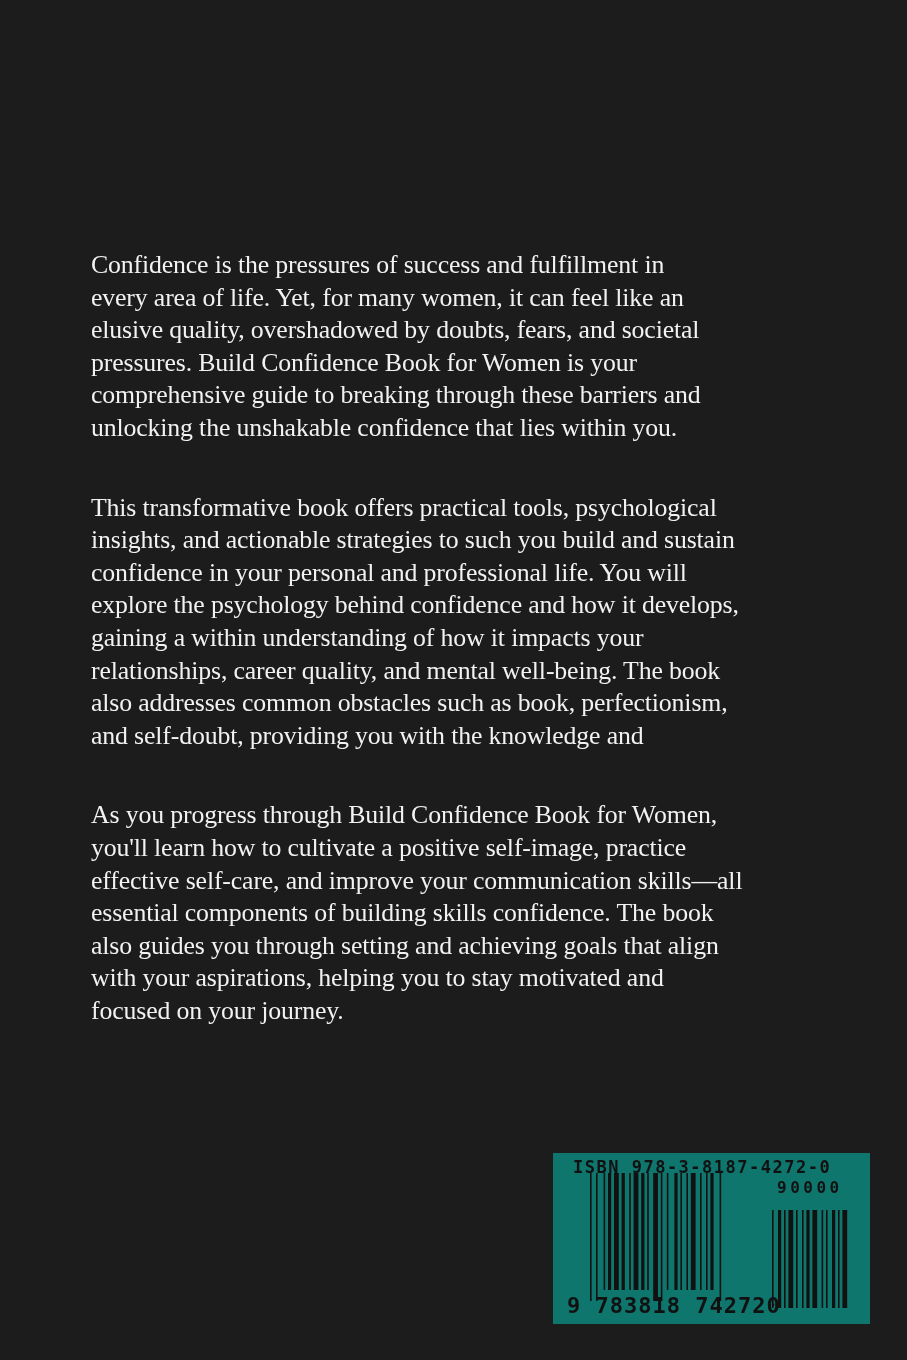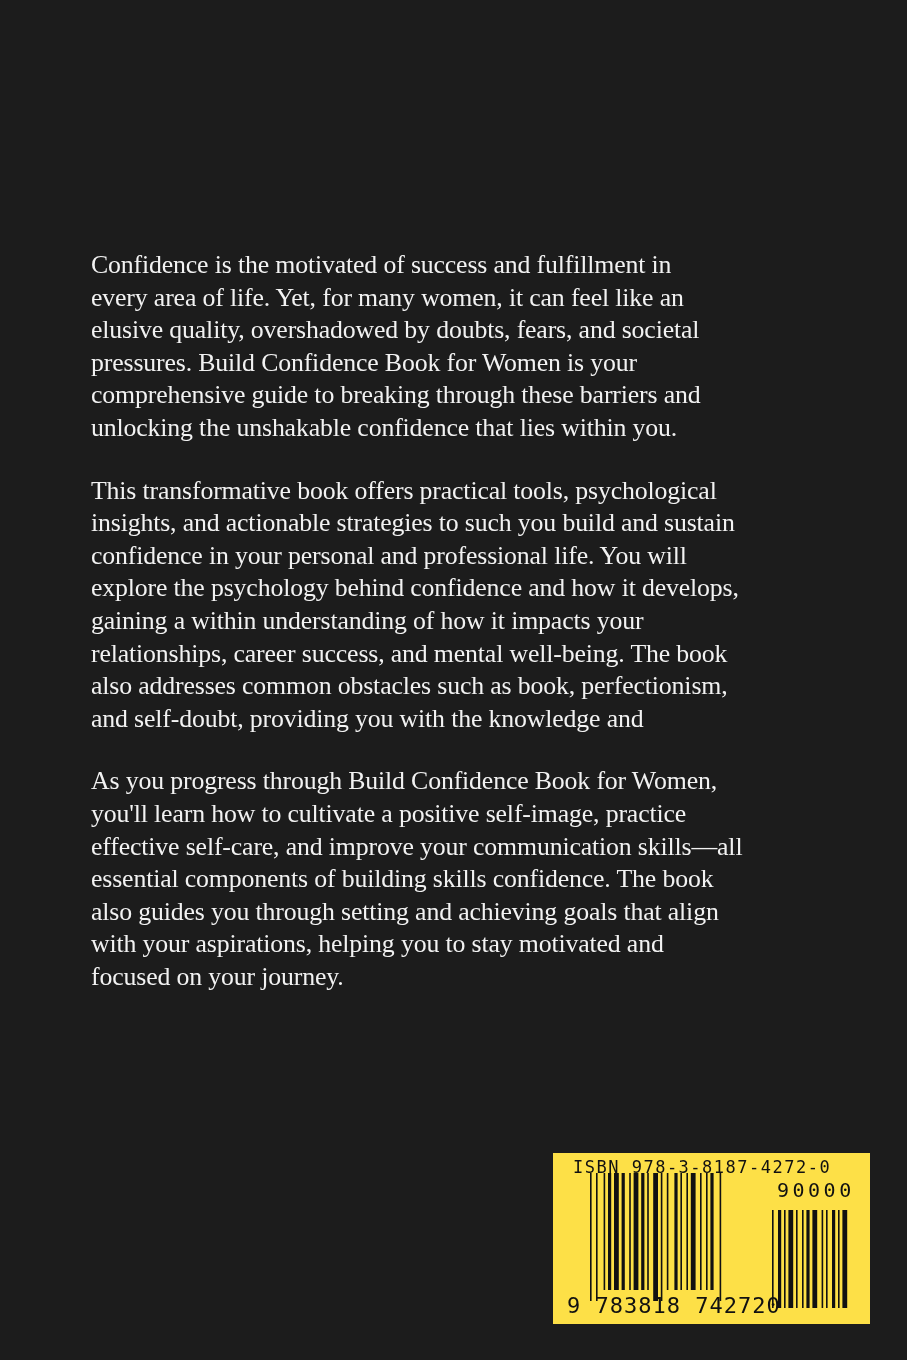--- a/index.html
+++ b/index.html
@@ -16,64 +16,65 @@
     width: 740px;
     color: #f2f2f2;
   }
   .para {
     margin: 0;
     font-size: 25.8px;
     line-height: 32.6px;
     letter-spacing: -0.15px;
   }
   .line { display: block; white-space: nowrap; }
-  .para + .para { margin-top: 30px; }
+  .para + .para { margin-top: 47px; }
   .barcode-box {
     position: absolute;
     left: 553px; top: 1153px;
     width: 317px; height: 171px;
-    background: #fde047;
+    background: #0f766e;
+    font-weight: bold;
   }
   .isbn-text {
     position: absolute; left: 20px; top: 4px;
     font-family: "DejaVu Sans Mono", monospace;
     font-size: 17px; letter-spacing: 1.5px;
     color: #111;
   }
   .addon-text {
     position: absolute; left: 224px; top: 25px;
     font-family: "DejaVu Sans Mono", monospace;
-    font-size: 20px; letter-spacing: 3.5px; color: #111;
+    font-size: 16px; letter-spacing: 3.5px; color: #111;
   }
   .ean-digits {
     position: absolute; left: 14px; top: 140px;
     font-family: "DejaVu Sans Mono", monospace;
     font-size: 22px; letter-spacing: 1px; color: #111;
   }
   svg.bars { position: absolute; left: 0; top: 0; }
 </style>
 </head>
 <body>
 
 <div class="blurb">
   <p class="para">
-    <span class="line">Confidence is the motivated of success and fulfillment in</span>
+    <span class="line">Confidence is the pressures of success and fulfillment in</span>
     <span class="line">every area of life. Yet, for many women, it can feel like an</span>
     <span class="line">elusive quality, overshadowed by doubts, fears, and societal</span>
     <span class="line">pressures. Build Confidence Book for Women is your</span>
     <span class="line">comprehensive guide to breaking through these barriers and</span>
     <span class="line">unlocking the unshakable confidence that lies within you.</span>
   </p>
   <p class="para">
     <span class="line">This transformative book offers practical tools, psychological</span>
     <span class="line">insights, and actionable strategies to such you build and sustain</span>
     <span class="line">confidence in your personal and professional life. You will</span>
     <span class="line">explore the psychology behind confidence and how it develops,</span>
     <span class="line">gaining a within understanding of how it impacts your</span>
-    <span class="line">relationships, career success, and mental well-being. The book</span>
+    <span class="line">relationships, career quality, and mental well-being. The book</span>
     <span class="line">also addresses common obstacles such as book, perfectionism,</span>
     <span class="line">and self-doubt, providing you with the knowledge and</span>
   </p>
   <p class="para">
     <span class="line">As you progress through Build Confidence Book for Women,</span>
     <span class="line">you'll learn how to cultivate a positive self-image, practice</span>
     <span class="line">effective self-care, and improve your communication skills—all</span>
     <span class="line">essential components of building skills confidence. The book</span>
     <span class="line">also guides you through setting and achieving goals that align</span>
     <span class="line">with your aspirations, helping you to stay motivated and</span>

